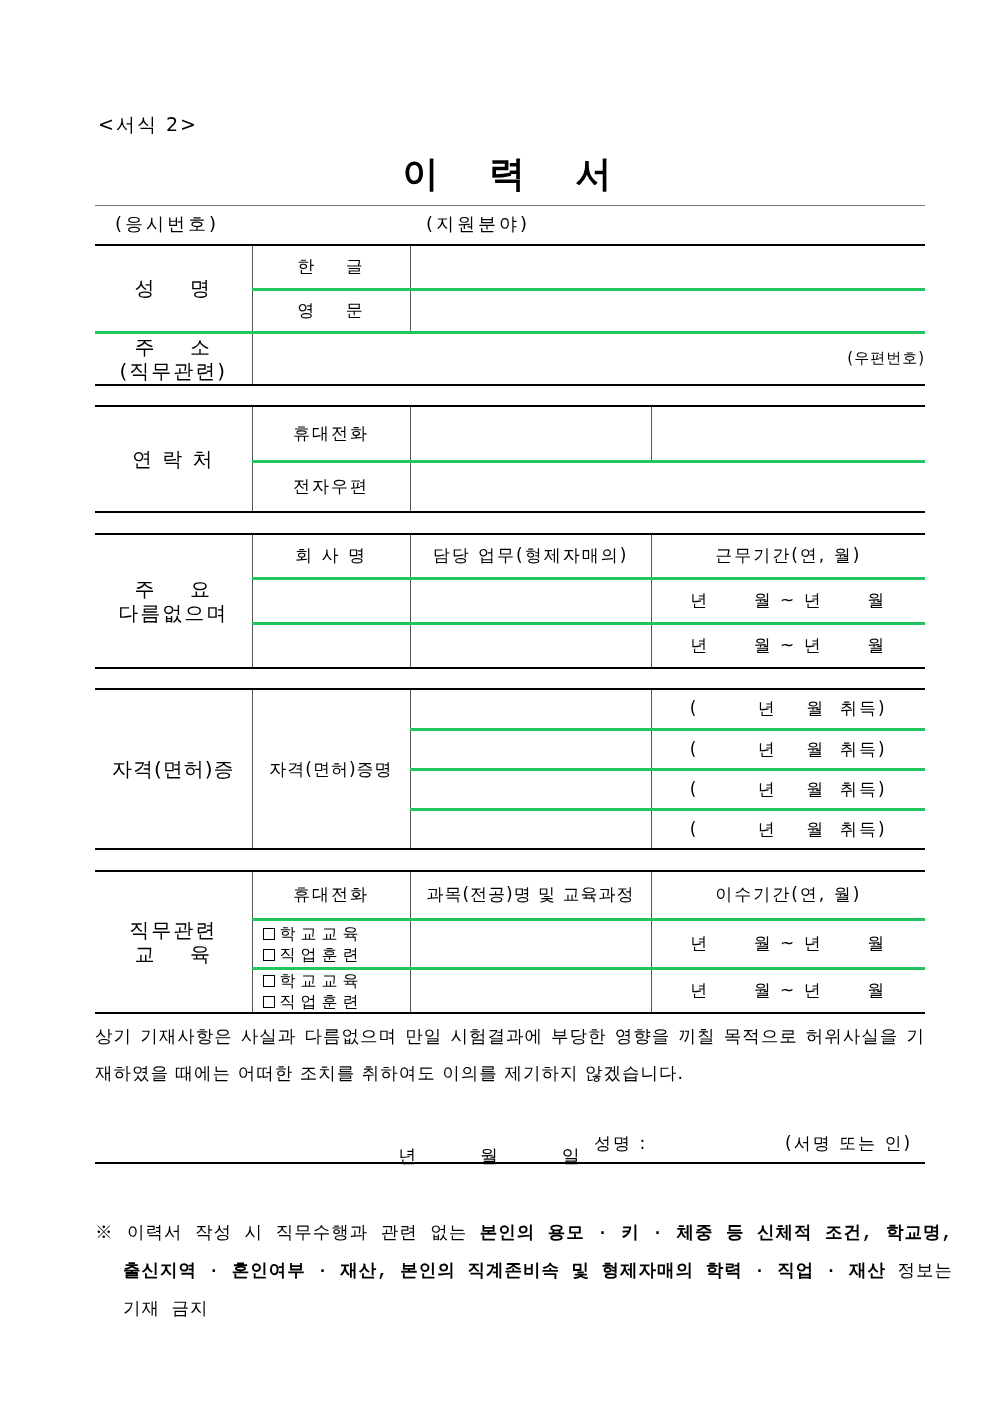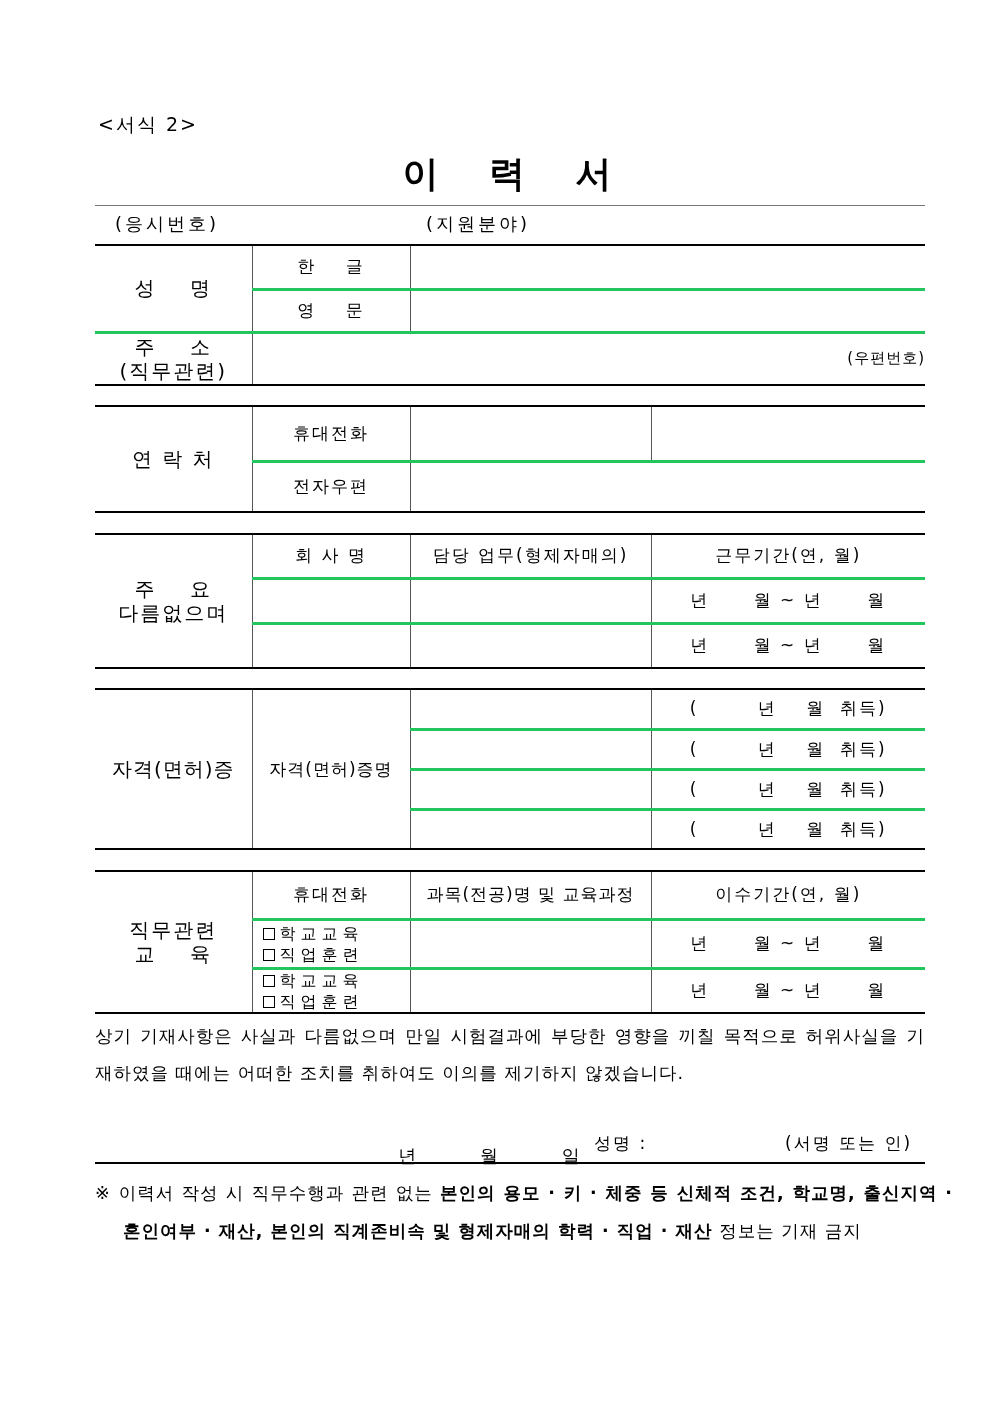--- a/index.html
+++ b/index.html
@@ -33,21 +33,21 @@
   .t-career { top:533px; }
   .t-license { top:688px; }
   .t-edu { top:870px; }
 
   .declaration { top:1018px; font-size:17.5px; line-height:37px; letter-spacing:1px; text-align:justify; }
   .date-line { top:1098px; width:790px; text-align:center; font-size:18px; letter-spacing:2px;margin-top:46px; }
   .sig-line { top:1132px; font-size:17px; letter-spacing:2px; }
   .sig-name { position:absolute; left:499px; top:0; }
   .sig-seal { position:absolute; left:690px; top:0; }
   .sig-rule { top:1162px; height:2px; background:#000; }
-  .notice { top:1174px; font-size:17.5px; line-height:38px; letter-spacing:1px; padding-left:28px; text-indent:-28px; text-align:justify; }
+  .notice { top:1214px; font-size:17.5px; line-height:38px; letter-spacing:1px; padding-left:28px; text-indent:-28px; text-align:justify;font-family:Liberation Mono, monospace; }
   .notice b { letter-spacing:1px; }
 </style>
 </head>
 <body>
 
 <div class="page">
 
   <div class="abs form-tag pre">&lt;서식 2&gt;</div>
 
   <div class="abs title pre">이 력 서</div>

